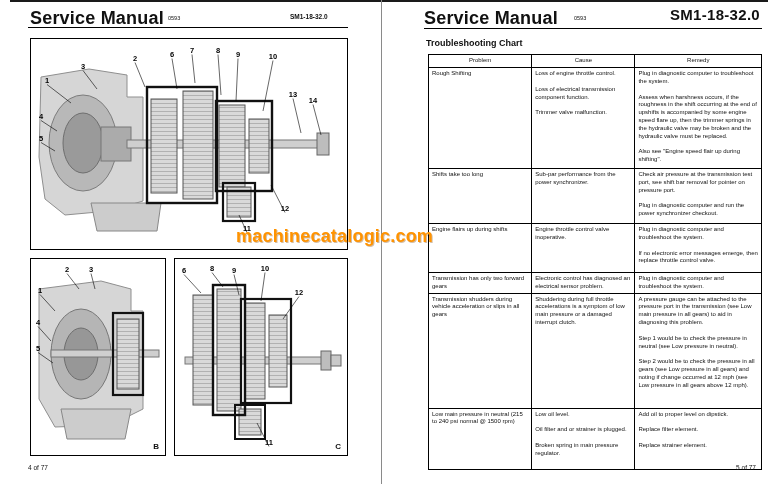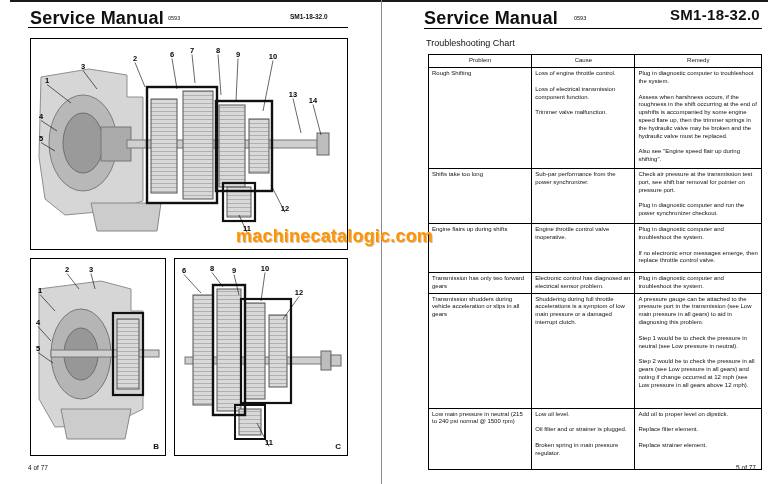--- a/index.html
+++ b/index.html
@@ -18,21 +18,21 @@
   .footer-txt{position:absolute;font-size:6.5px;}
 
   
   .panel{position:absolute;border:1px solid #000;background:#fff;}
   .panel svg{display:block;}
   .panel-label{position:absolute;font-size:8px;font-weight:bold;}
   .leader{stroke:#000;stroke-width:.6;}
   .callout{font-family:"Liberation Sans",sans-serif;font-size:7.5px;font-weight:bold;fill:#000;text-anchor:middle;}
 
   
-  .section-title{position:absolute;font-size:9px;font-weight:normal;}
+  .section-title{position:absolute;font-size:9px;font-weight:bold;}
   .tbl-wrap{position:absolute;left:428px;top:54px;width:334px;}
   table.ts{border-collapse:collapse;width:100%;table-layout:fixed;}
   table.ts th,table.ts td{border:1px solid #000;vertical-align:top;padding:2px 3px;
       font-size:6px;line-height:1.3;font-weight:normal;word-wrap:break-word;}
   table.ts th{text-align:center;height:8px;font-size:6px;}
   table.ts col.c1{width:31%;} table.ts col.c2{width:31%;} table.ts col.c3{width:38%;}
   table.ts p{margin:0 0 8px 0;}
   table.ts p:last-child{margin-bottom:0;}
   table.ts tr:nth-child(1) td{height:96px;}
   table.ts tr:nth-child(2) td{height:50px;}

